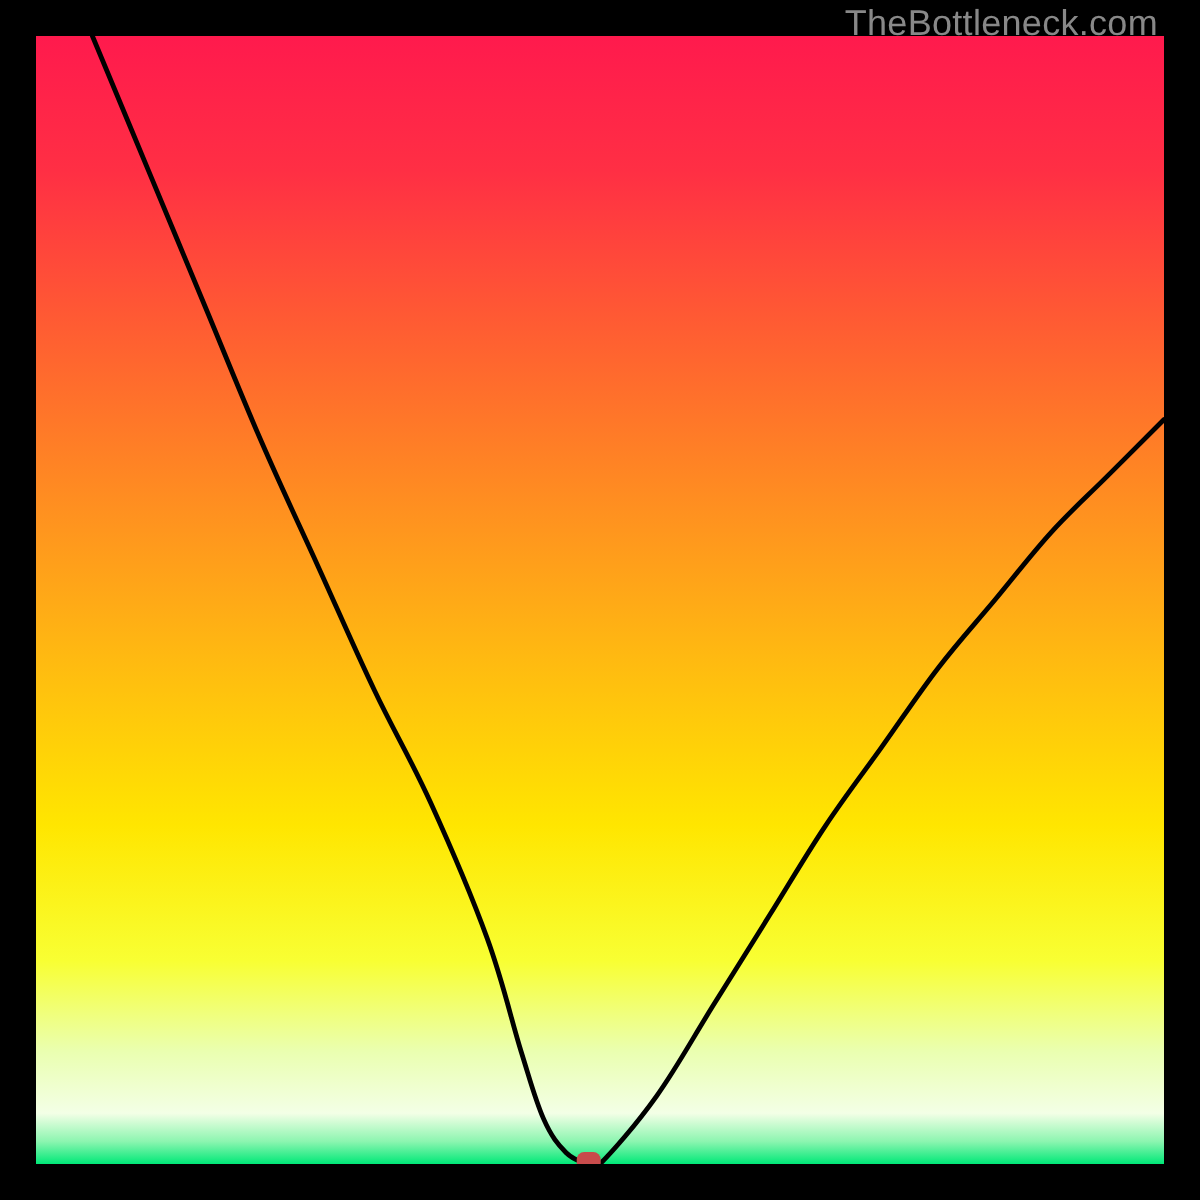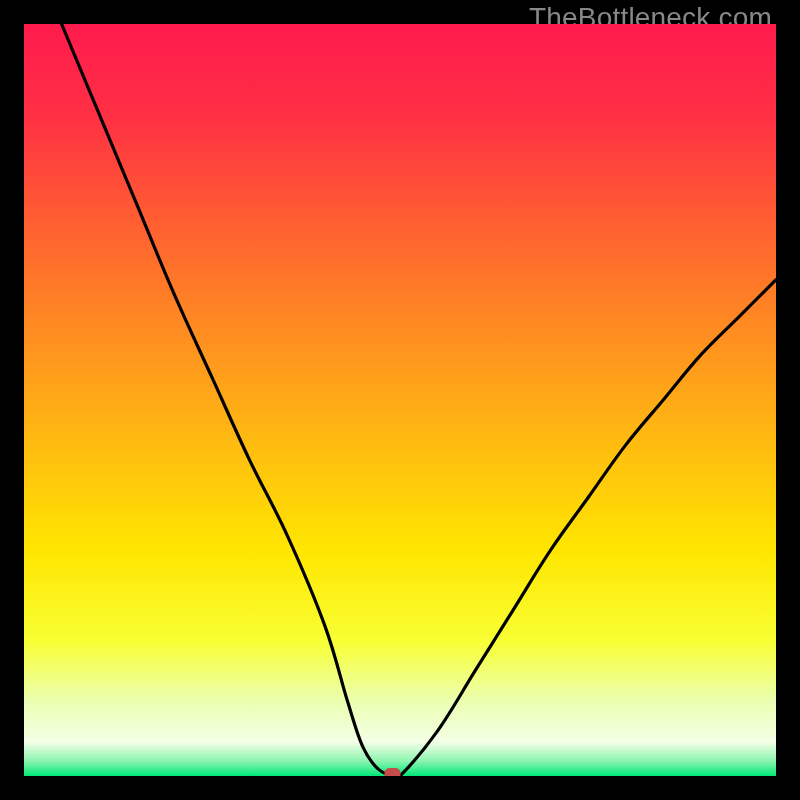--- a/index.html
+++ b/index.html
@@ -17,21 +17,21 @@
     top: 24px;
     width: 752px;
     height: 752px;
     background: #000;
   }
   .watermark {
     position: absolute;
     top: 2px;
     right: 28px;
     color: #888888;
-    font-size: 28px;
+    font-size: 24px;
     font-weight: 500;
     letter-spacing: 0.2px;
     user-select: none;
   }
   svg {
     display: block;
   }
 </style>
 </head>
 <body>

